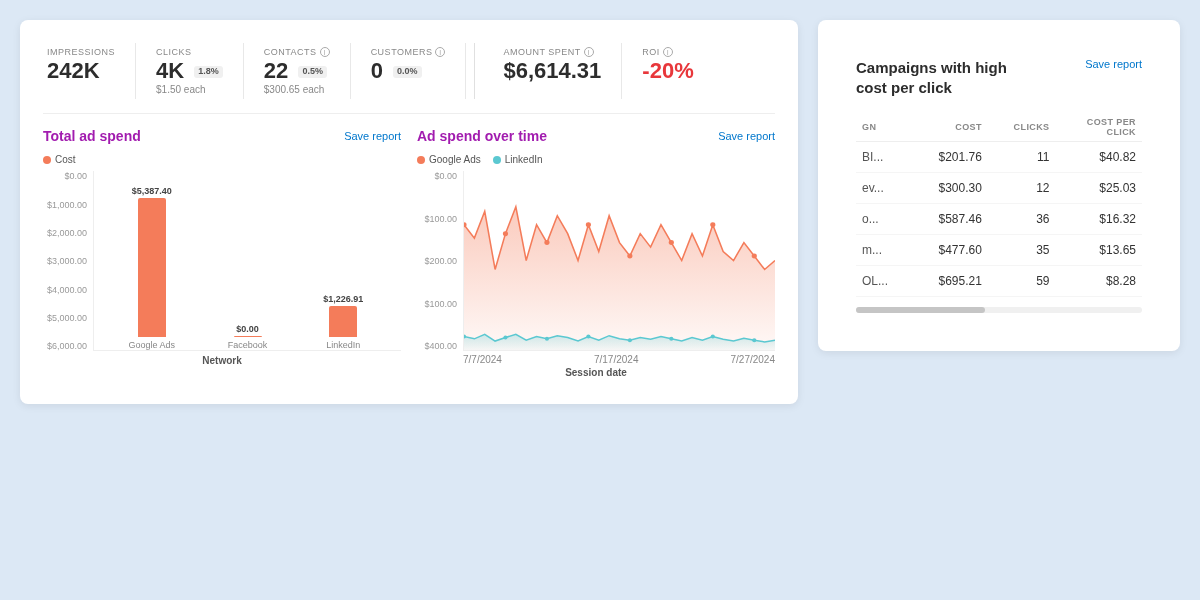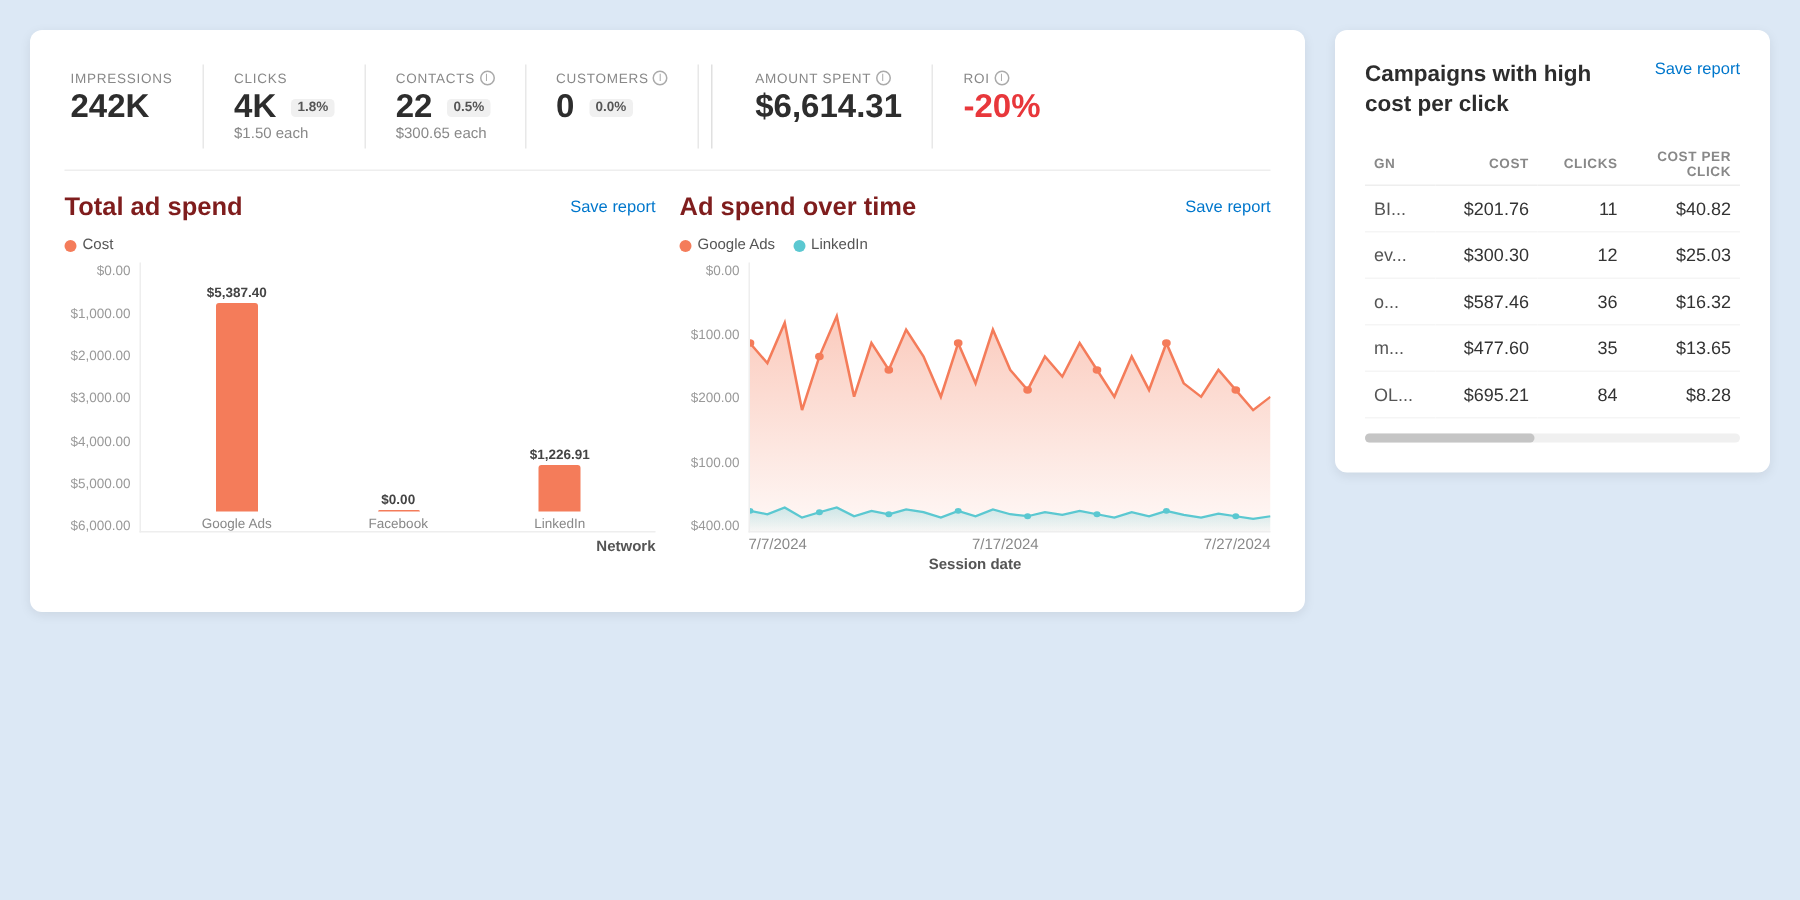--- a/index.html
+++ b/index.html
@@ -123,23 +123,23 @@
     }
 
     .chart-header {
       display: flex;
       justify-content: space-between;
       align-items: center;
       margin-bottom: 10px;
     }
 
     .chart-title {
-      font-size: 17px;
+      font-size: 14px;
       font-weight: 600;
-      color: #7f1d1d;
+      color: #a21caf;
     }
 
     .save-report-link {
       font-size: 11px;
       color: #0077cc;
       cursor: pointer;
       text-decoration: none;
     }
 
     .chart-legend {
@@ -215,21 +215,21 @@
     .bar-x-label {
       font-size: 9px;
       color: #888;
       margin-top: 3px;
       text-align: center;
     }
 
     .bar-x-axis-label {
       font-size: 10px;
       color: #555;
-      text-align: right;
+      text-align: center;
       font-weight: 600;
       margin-top: 4px;
     }
 
     
     .line-chart {
       position: relative;
       height: 210px;
     }
 
@@ -279,22 +279,22 @@
       text-align: center;
       font-weight: 600;
       margin-top: 2px;
     }
 
     
     .right-panel {
       background: #fff;
       border-radius: 8px;
       box-shadow: 0 2px 8px rgba(0,0,0,0.08);
-      padding: 20px;
-      width: 290px;
+      padding: 38px;
+      width: 362px;
       flex-shrink: 0;
     }
 
     .right-panel-header {
       display: flex;
       justify-content: space-between;
       align-items: flex-start;
       margin-bottom: 16px;
     }
 
@@ -568,21 +568,21 @@
     </tr>
           <tr>
       <td>m...</td>
       <td>$477.60</td>
       <td>35</td>
       <td>$13.65</td>
     </tr>
           <tr>
       <td>OL...</td>
       <td>$695.21</td>
-      <td>84</td>
+      <td>59</td>
       <td>$8.28</td>
     </tr>
         </tbody>
     </table>
     <div class="scrollbar-track">
       <div class="scrollbar-thumb"></div>
     </div>
   </div>
 
 </div>

